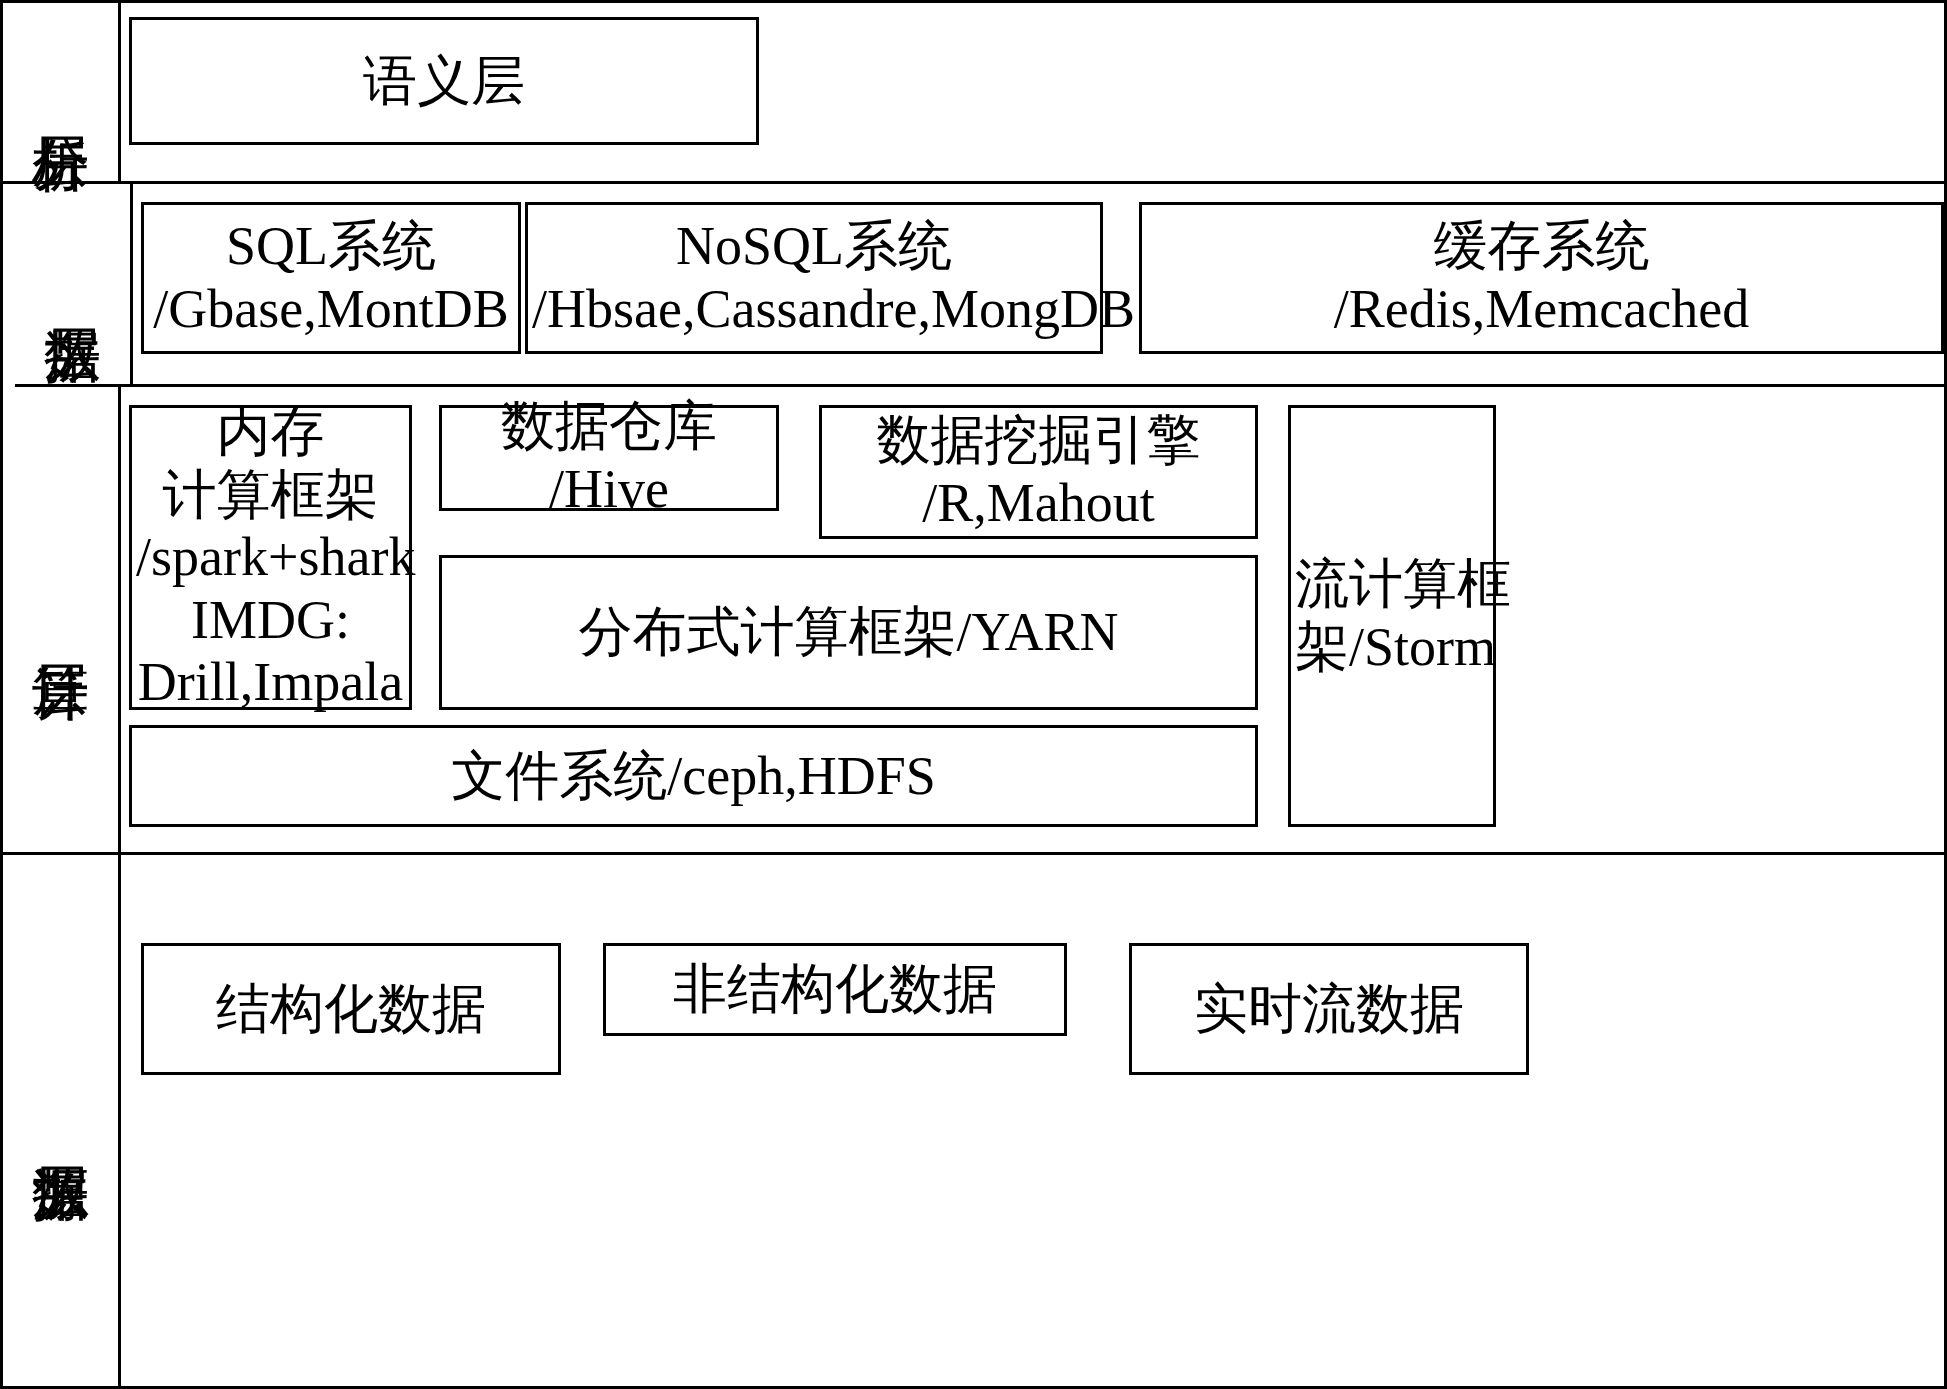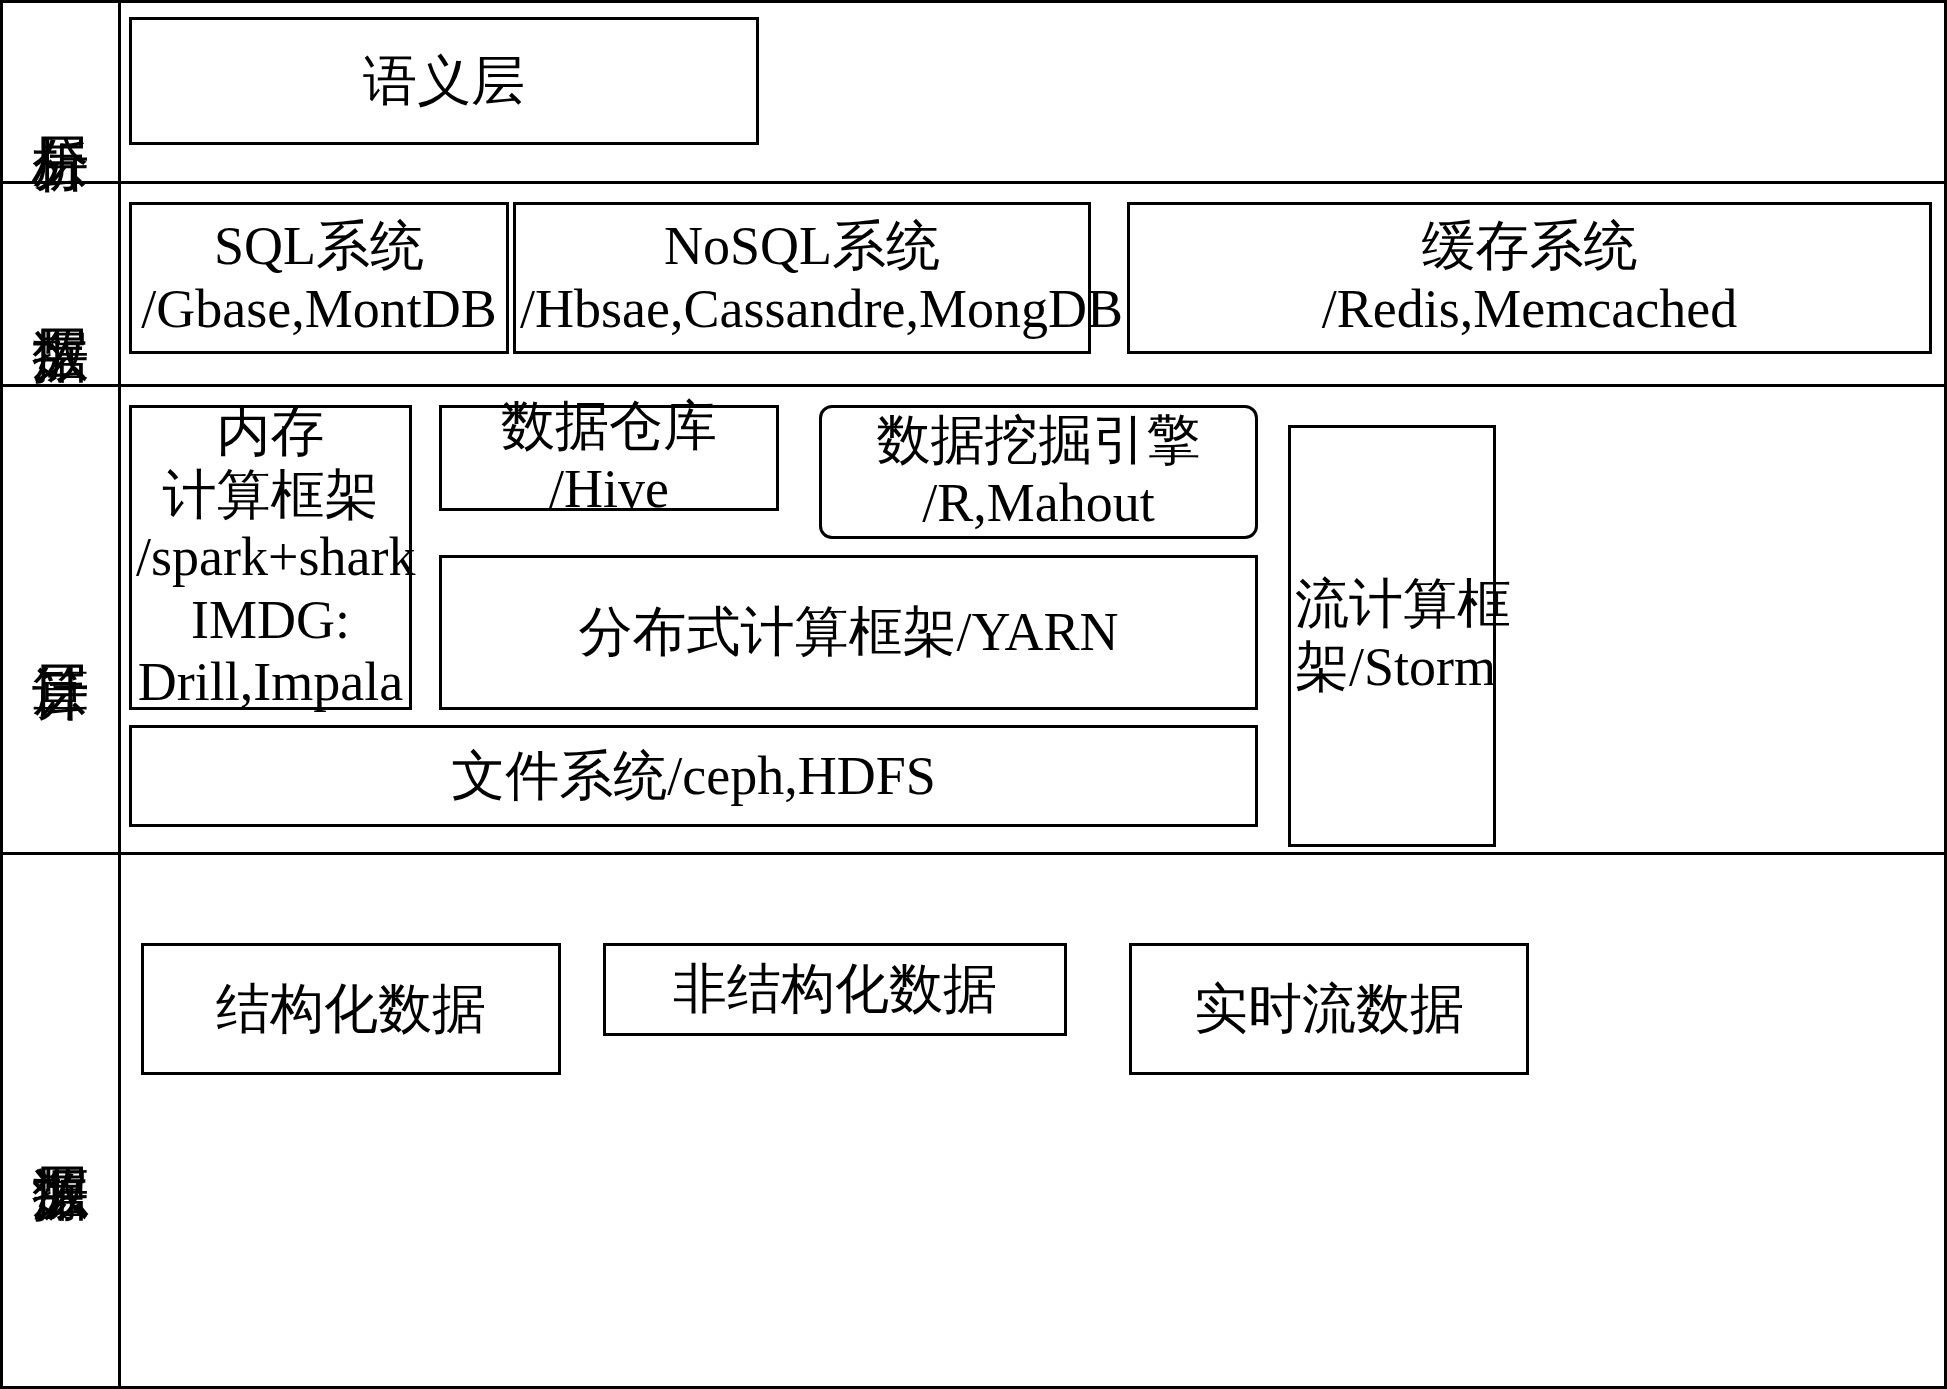--- a/index.html
+++ b/index.html
@@ -79,33 +79,33 @@
   }
   .box .txt { display: block; width: 100%; }
   .box .txt .l { display: block; white-space: nowrap; }
 
   
   #layer-analysis { top: 0; height: 181px; }
   #box-semantic { left: 8px;  top: 14px; width: 630px; height: 128px; }
   #box-olap     { left: 676px; top: 14px; width: 1135px; height: 128px; }
 
   
-  #layer-data { top: 181px; height: 203px; }
+  #layer-data { top: 181px; height: 203px; margin-left: 12px; }
   #box-sql    { left: 8px;   top: 18px; width: 380px; height: 152px; }
   #box-nosql  { left: 392px; top: 18px; width: 578px; height: 152px; }
   #box-cache  { left: 1006px; top: 18px; width: 805px; height: 152px; }
 
   
   #layer-compute { top: 384px; height: 468px; }
   #box-memory   { left: 8px;   top: 18px;  width: 283px; height: 305px; }
   #box-warehouse{ left: 318px; top: 18px;  width: 340px; height: 106px; }
-  #box-mining   { left: 698px; top: 18px;  width: 439px; height: 134px; border-radius: 13px; }
+  #box-mining   { left: 698px; top: 18px;  width: 439px; height: 134px; }
   #box-yarn     { left: 318px; top: 168px; width: 819px; height: 155px; }
   #box-fs       { left: 8px;   top: 338px; width: 1129px; height: 102px; }
-  #box-stream   { left: 1167px; top: 18px; width: 208px; height: 422px; margin-top: 20px; }
+  #box-stream   { left: 1167px; top: 18px; width: 208px; height: 422px; }
 
   
   #layer-source { top: 852px; height: 534px; }
   #box-structured    { left: 20px;  top: 88px; width: 420px; height: 132px; }
   #box-unstructured  { left: 482px; top: 88px; width: 464px; height: 93px; }
   #box-realtime      { left: 1008px; top: 88px; width: 400px; height: 132px; }
 </style>
 </head>
 <body>
 

